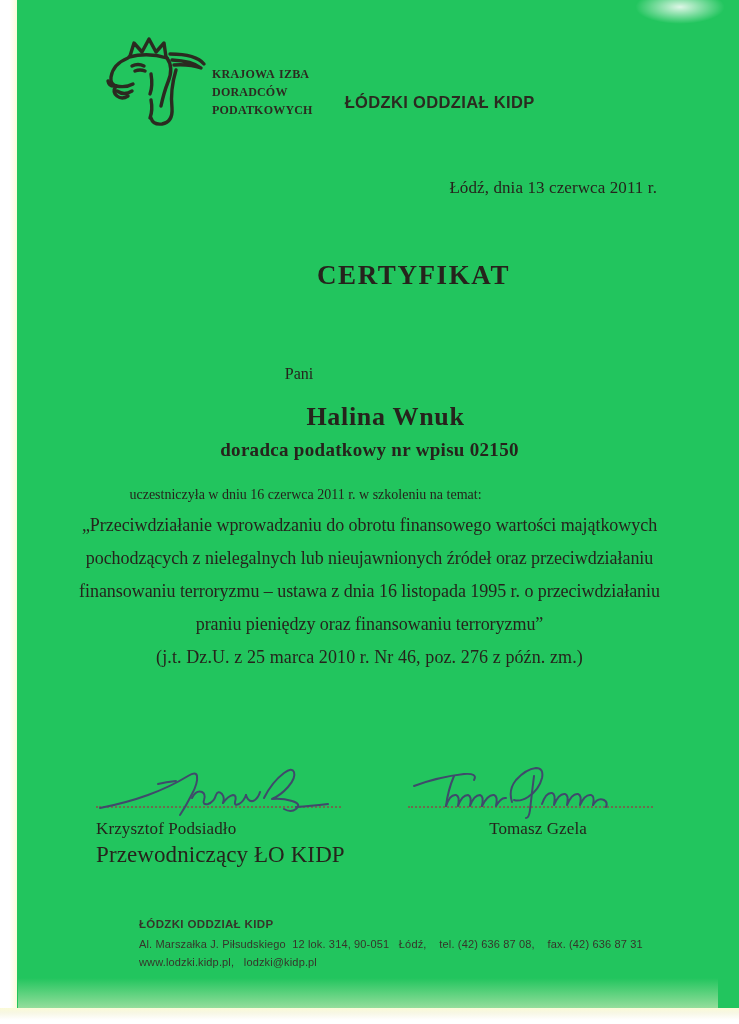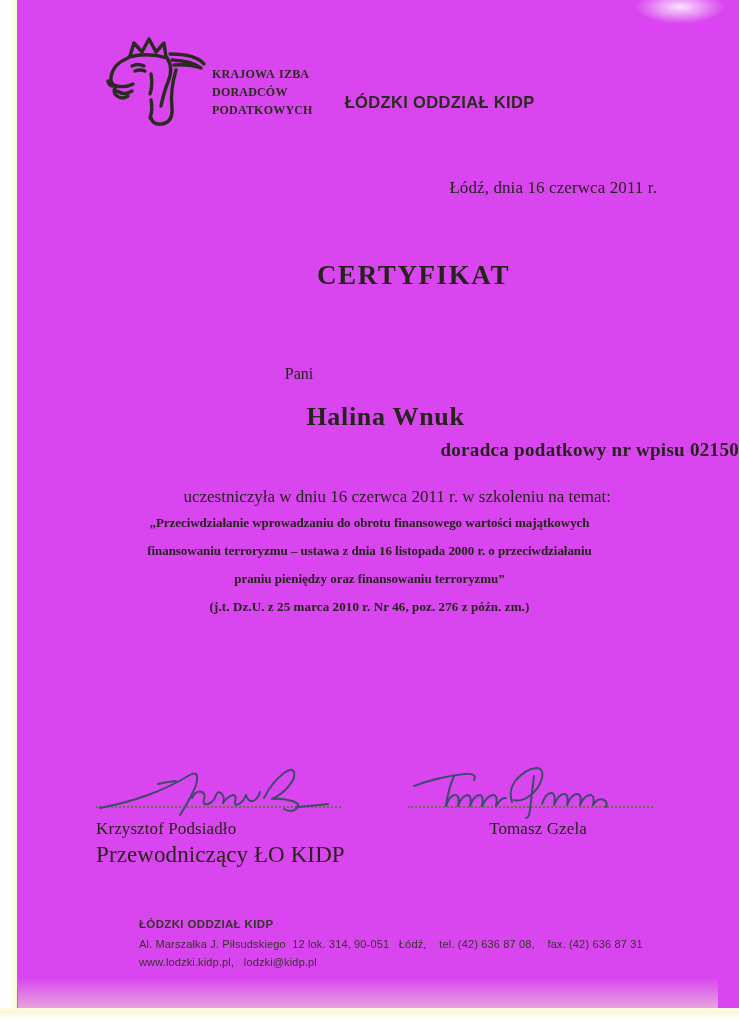--- a/index.html
+++ b/index.html
@@ -13,21 +13,21 @@
     height: 1024px;
     overflow: hidden;
     font-family: "Liberation Serif", "DejaVu Serif", serif;
   }
 
   
   .page {
     position: relative;
     width: 739px;
     height: 1024px;
-    background: #d946ef;
+    background: #22c55e;
     overflow: hidden;
     color: #26231c;
   }
   
   .scan-edge-left {
     position: absolute;
     left: 0; top: 0;
     width: 17px; height: 1024px;
     background: linear-gradient(to right, #ffffff 0%, #ffffff 55%, #fdfdec 80%, #fbfbd7 100%);
   }
@@ -128,39 +128,39 @@
     width: 739px;
     text-align: center;
     font-size: 26px;
     font-weight: 700;
     letter-spacing: .7px;
   }
   .recipient-role {
     position: absolute;
     left: 0; top: 439px;
     width: 739px;
-    text-align: right;
+    text-align: center;
     font-size: 19px;
     font-weight: 700;
     letter-spacing: .3px;
   }
   .intro-line {
     position: absolute;
     left: 0; top: 487px;
     width: 611px;
-    text-align: right;
-    font-size: 17px;
+    text-align: center;
+    font-size: 14px;
   }
   .topic {
     position: absolute;
     left: 50px; top: 515px;
     width: 639px;
     text-align: center;
-    font-size: 13px;
-    font-weight: 700;
+    font-size: 18px;
+    font-weight: 400;
   }
   .topic .tline {
     display: block;
     margin-bottom: 12px;
     white-space: nowrap;
     letter-spacing: -.05px;
   }
   .topic .tline.legal {
     margin-top: 1px;
     letter-spacing: .1px;
@@ -272,35 +272,36 @@
       <div class="logo-words">
         <span>Krajowa Izba</span>
         <span>Doradców</span>
         <span>Podatkowych</span>
       </div>
     </div>
 
     <div class="branch-title">ŁÓDZKI ODDZIAŁ KIDP</div>
   </div>
 
-  <div class="place-date">Łódź, dnia 16 czerwca 2011 r.</div>
+  <div class="place-date">Łódź, dnia 13 czerwca 2011 r.</div>
 
   <div class="cert-title">CERTYFIKAT</div>
 
   <div class="salutation">Pani</div>
 
   <div class="recipient-name">Halina Wnuk</div>
 
   <div class="recipient-role">doradca podatkowy nr wpisu 02150</div>
 
   <div class="intro-line">uczestniczyła w dniu 16 czerwca 2011 r. w szkoleniu na temat:</div>
 
   <div class="topic">
     <span class="tline">„Przeciwdziałanie wprowadzaniu do obrotu finansowego wartości majątkowych</span>
-    <span class="tline">finansowaniu terroryzmu – ustawa z dnia 16 listopada 2000 r. o przeciwdziałaniu</span>
+    <span class="tline">pochodzących z nielegalnych lub nieujawnionych źródeł oraz przeciwdziałaniu</span>
+    <span class="tline">finansowaniu terroryzmu – ustawa z dnia 16 listopada 1995 r. o przeciwdziałaniu</span>
     <span class="tline">praniu pieniędzy oraz finansowaniu terroryzmu”</span>
     <span class="tline legal">(j.t. Dz.U. z 25 marca 2010 r. Nr 46, poz. 276 z późn. zm.)</span>
   </div>
 
   <div class="sig-row">
 
     <div class="sig left">
       <div class="sig-art">
         <div class="sig-dots"></div>
         <svg width="250" height="56" viewBox="0 0 250 56" aria-hidden="true">

